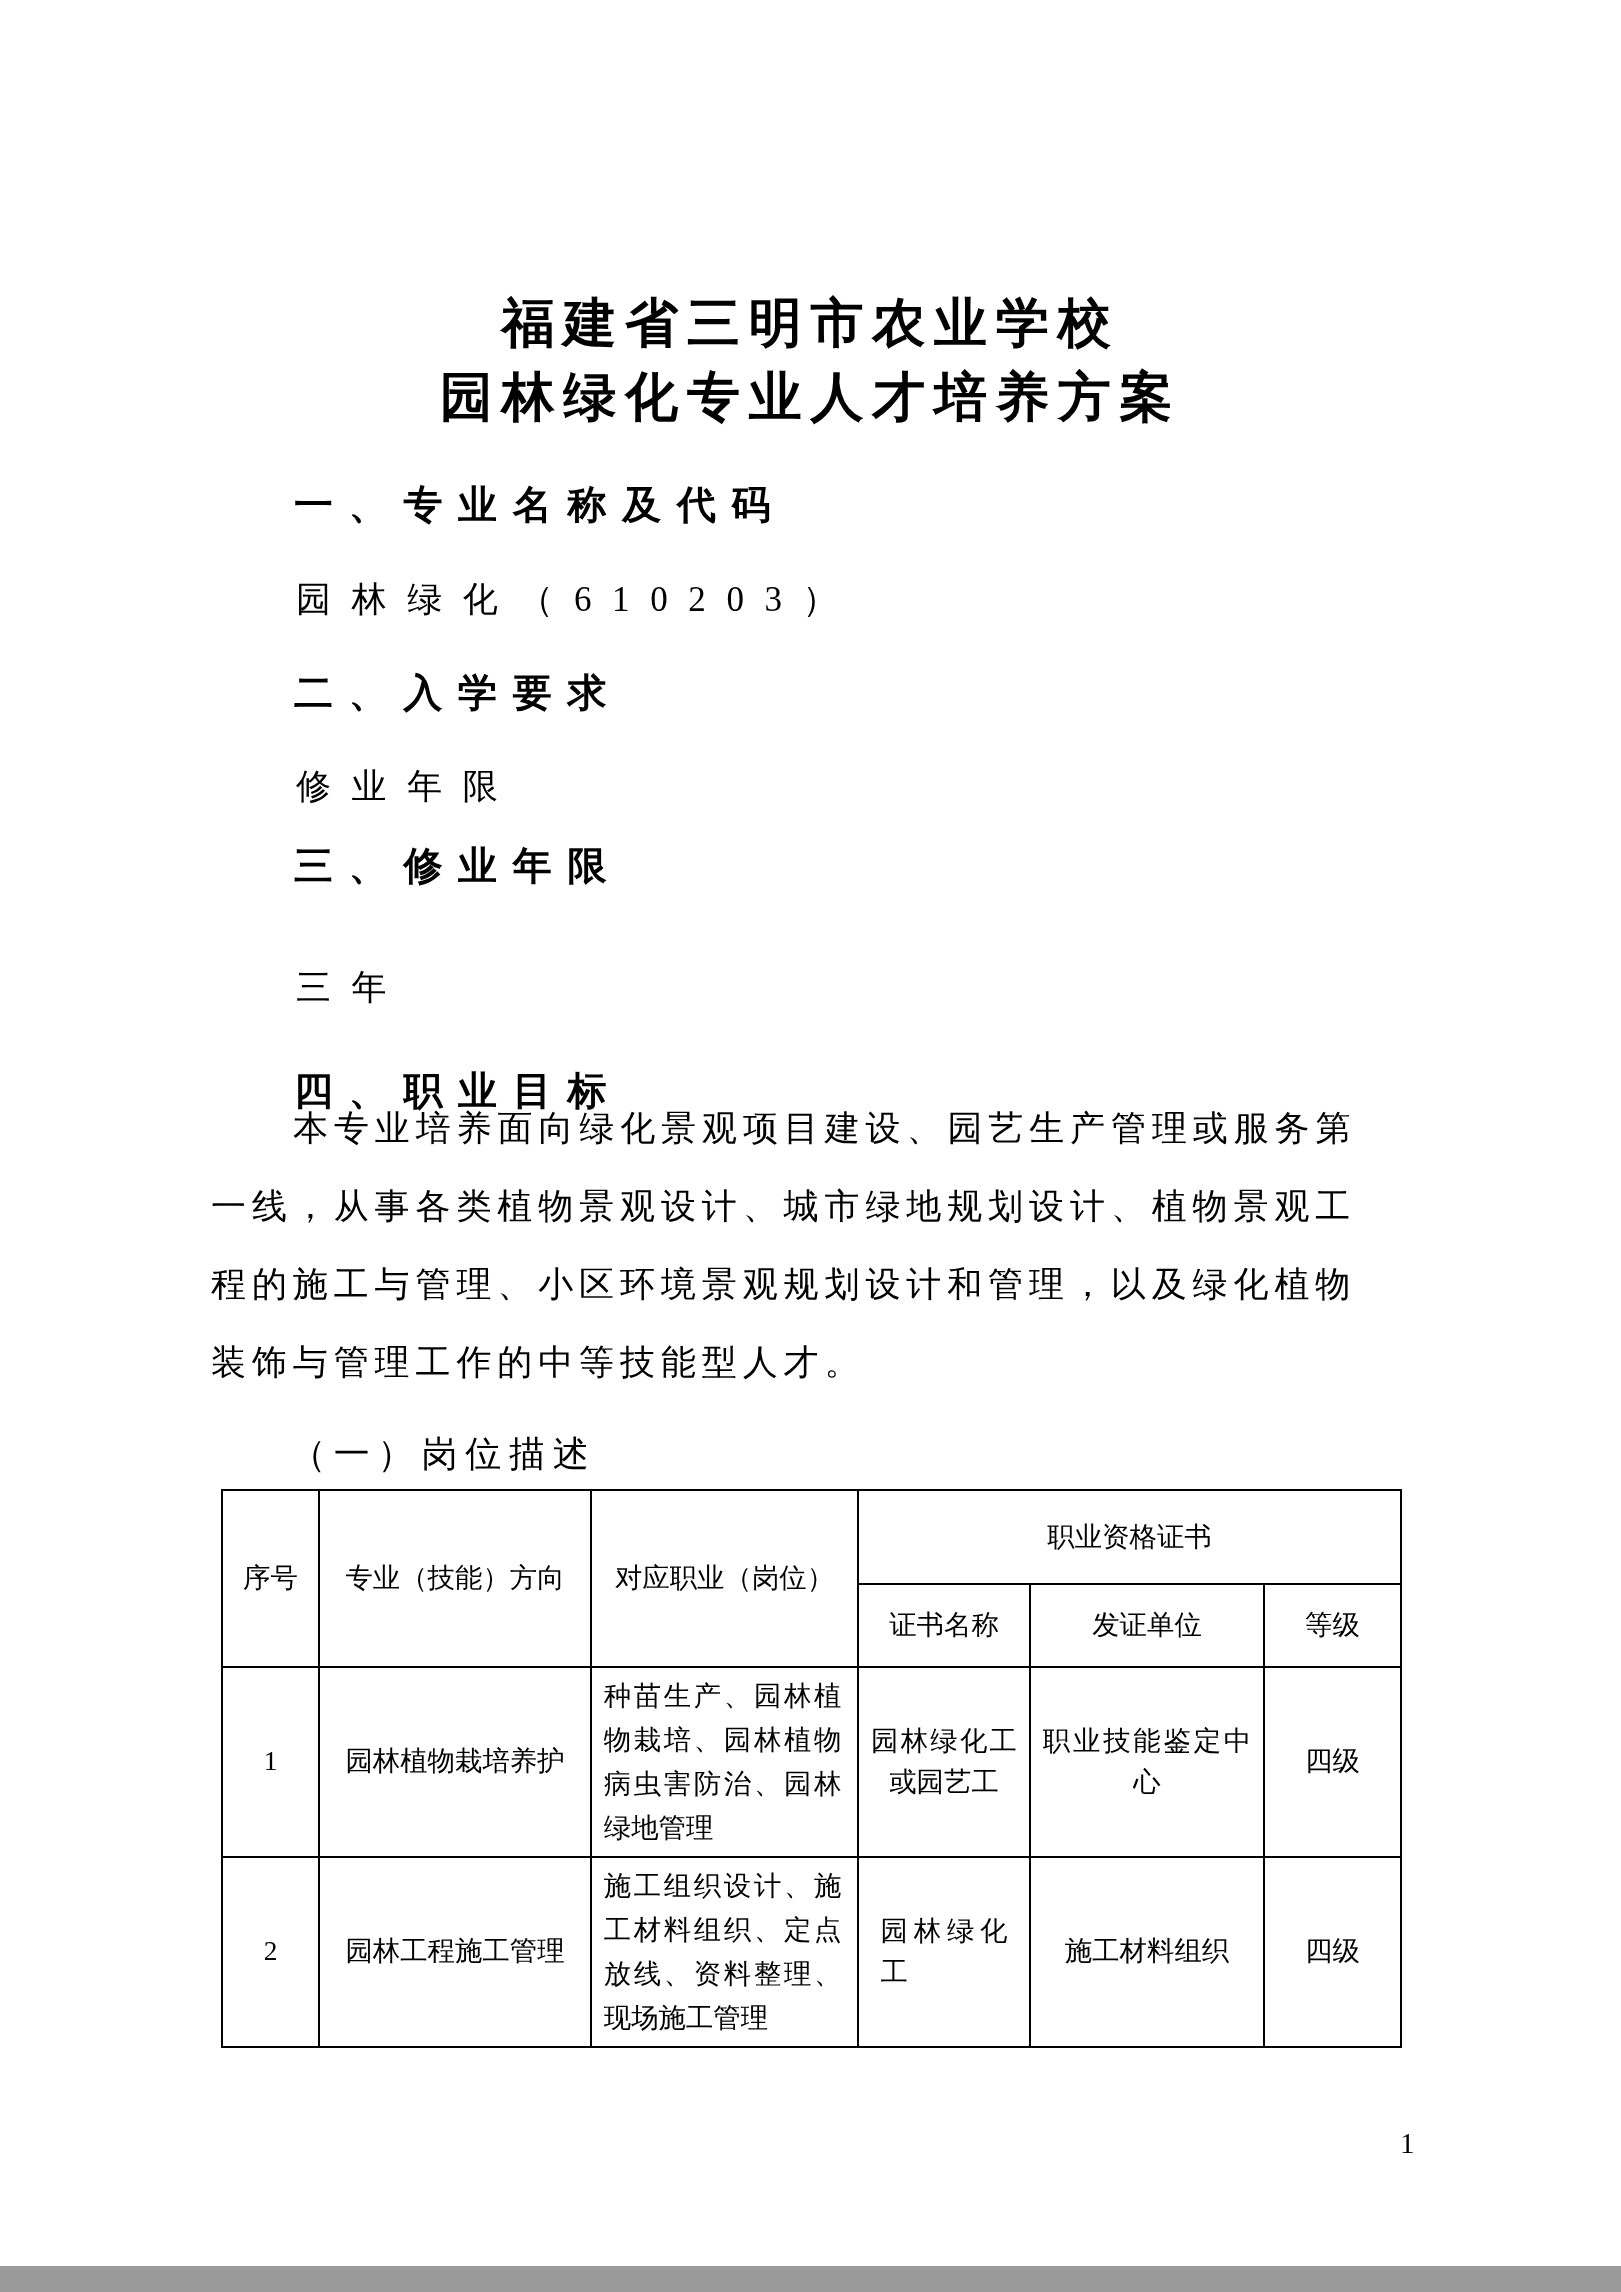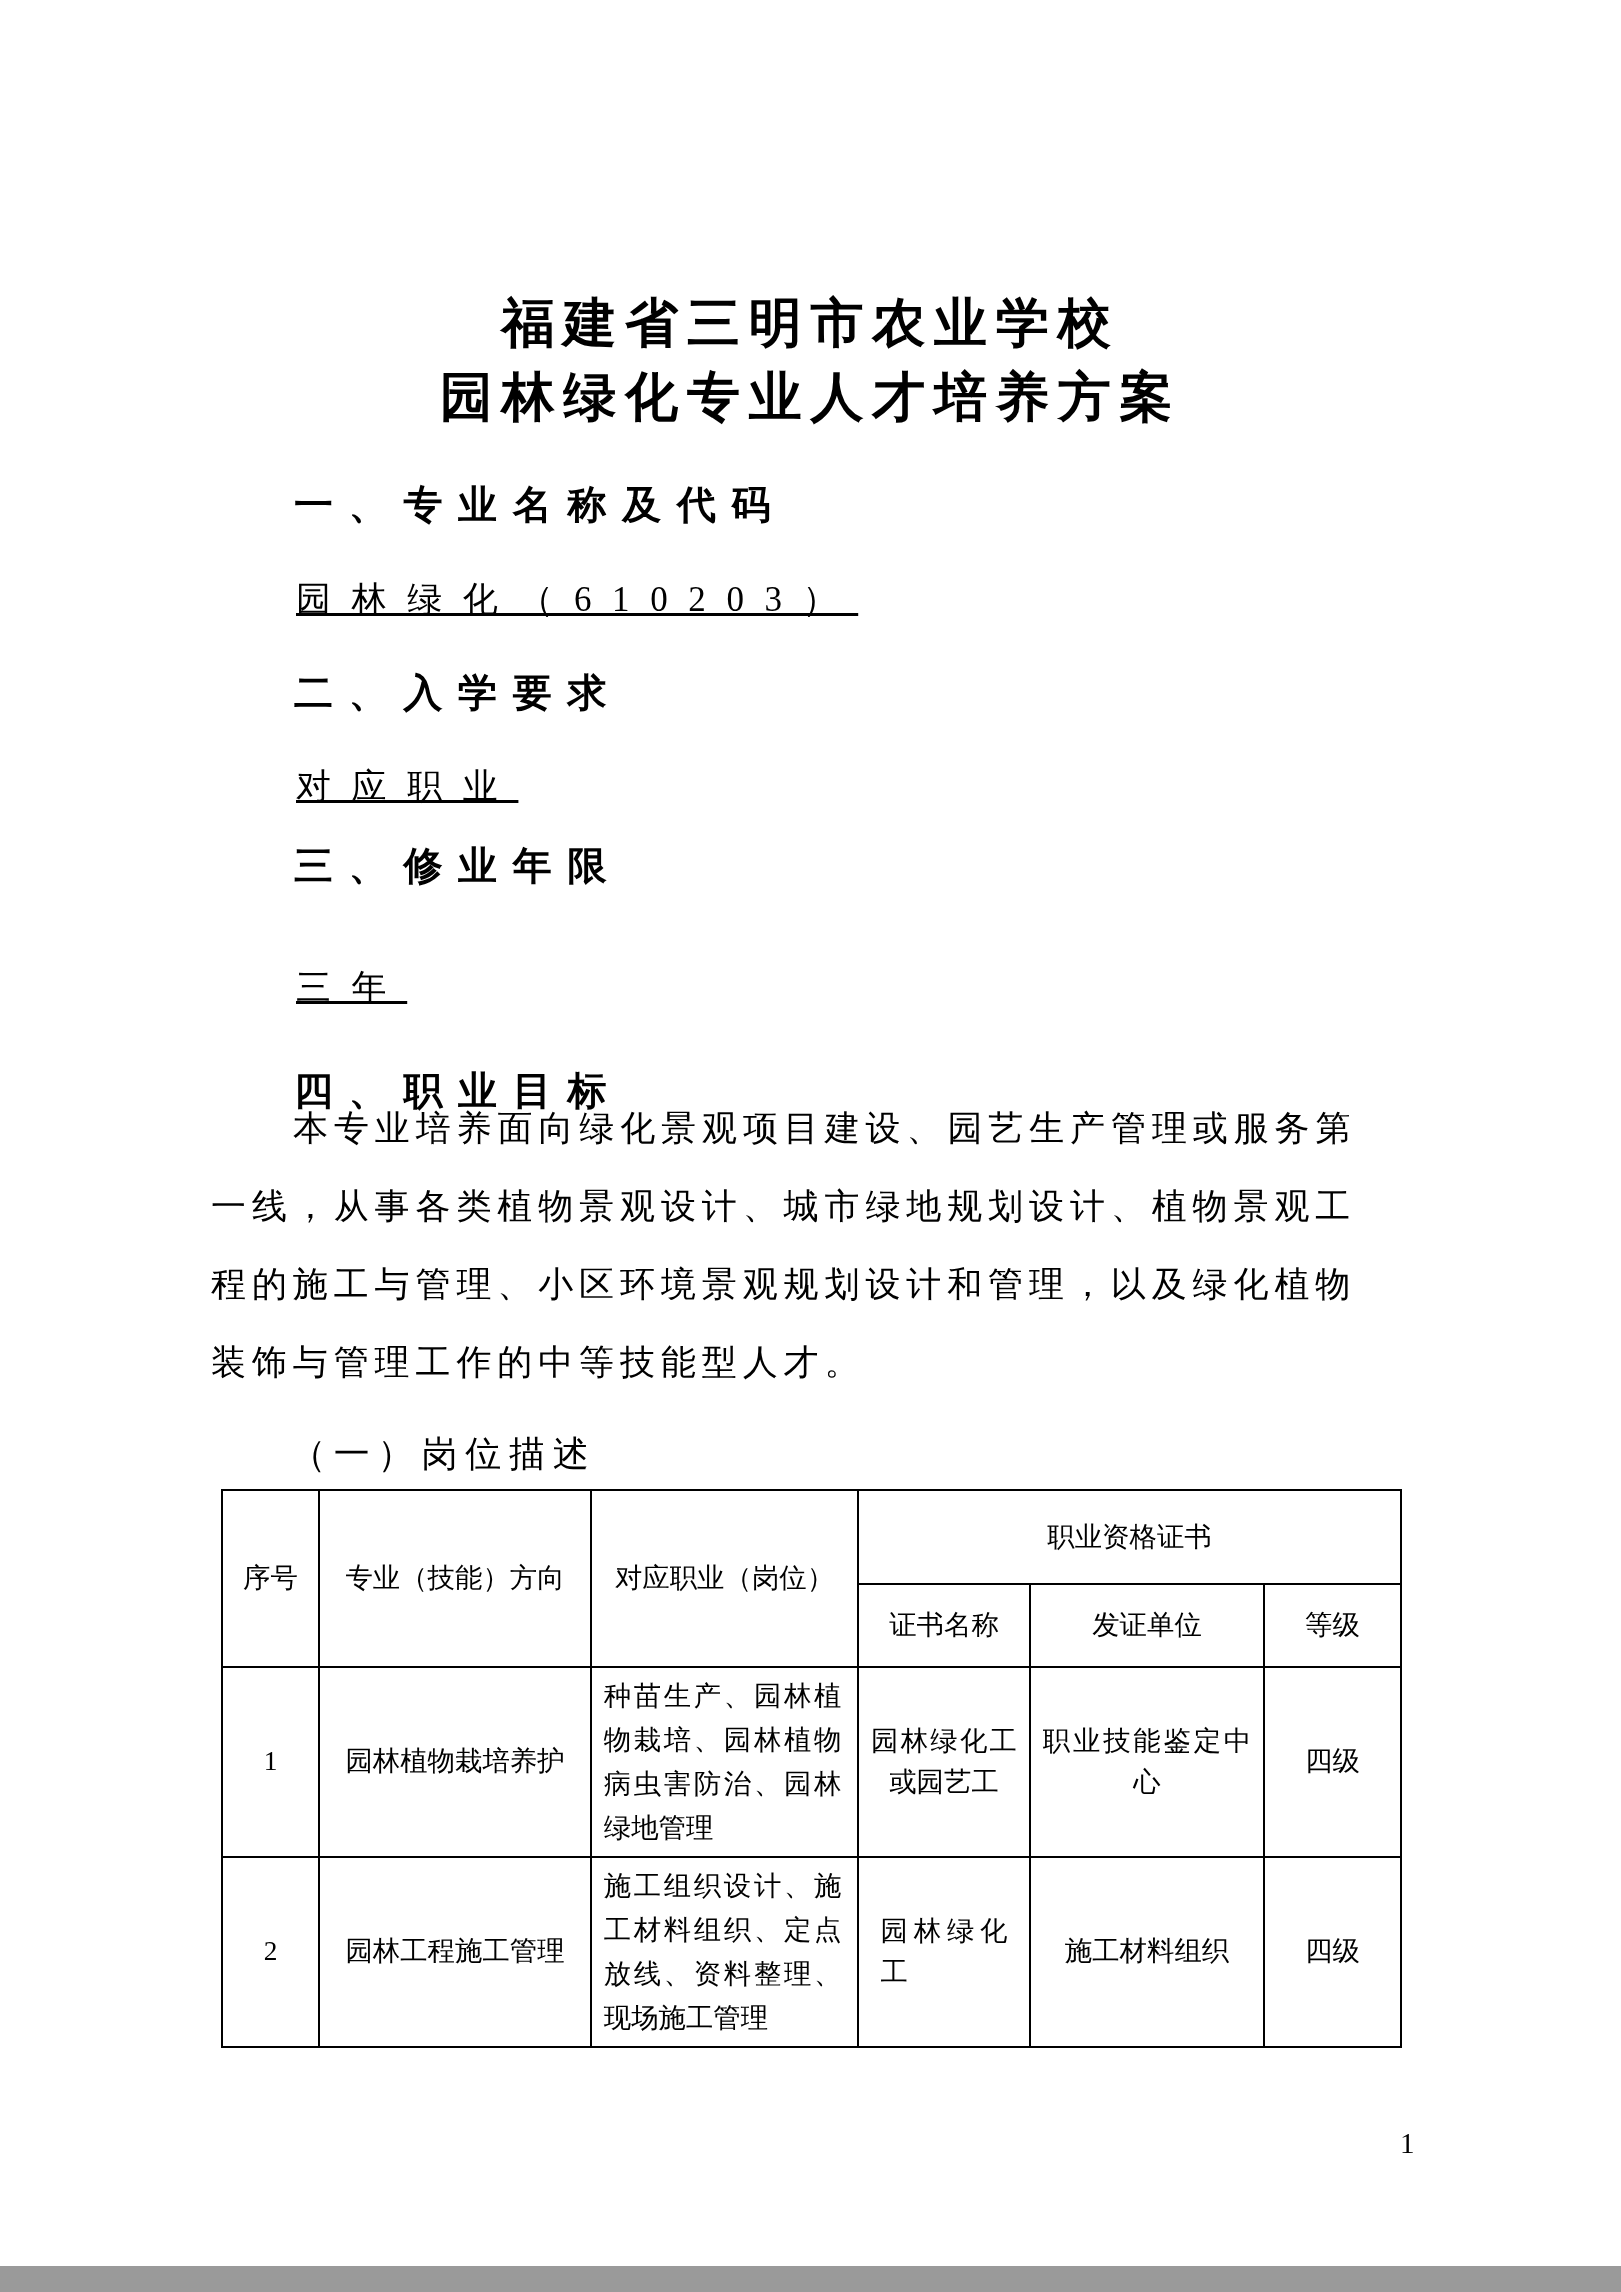--- a/index.html
+++ b/index.html
@@ -51,21 +51,20 @@
 
   
   .sec-body {
     position: absolute;
     left: 296px;
     font-family: "Liberation Serif", serif;
     font-size: 35px;
     line-height: 47px;
     letter-spacing: 20.6px;
     white-space: nowrap;
-    text-decoration: underline;
   }
   .b1 { top: 576px; }
   .b2 { top: 763px; }
   .b3 { top: 964px; }
 
   
   .objective {
     position: absolute;
     left: 211px;
     top: 1090px;
@@ -152,21 +151,21 @@
 
 <div class="page">
 
   <div class="doc-title">福建省三明市农业学校
 园林绿化专业人才培养方案</div>
 
   <div class="sec-heading h1">一、专业名称及代码</div>
   <div class="sec-body b1">园林绿化（610203）</div>
 
   <div class="sec-heading h2">二、入学要求</div>
-  <div class="sec-body b2">对应职业</div>
+  <div class="sec-body b2">修业年限</div>
 
   <div class="sec-heading h3">三、修业年限</div>
   <div class="sec-body b3">三年</div>
 
   <div class="sec-heading h4">四、职业目标</div>
 
   <div class="objective">本专业培养面向绿化景观项目建设、园艺生产管理或服务第
 一线，从事各类植物景观设计、城市绿地规划设计、植物景观工
 程的施工与管理、小区环境景观规划设计和管理，以及绿化植物
 装饰与管理工作的中等技能型人才。</div>

